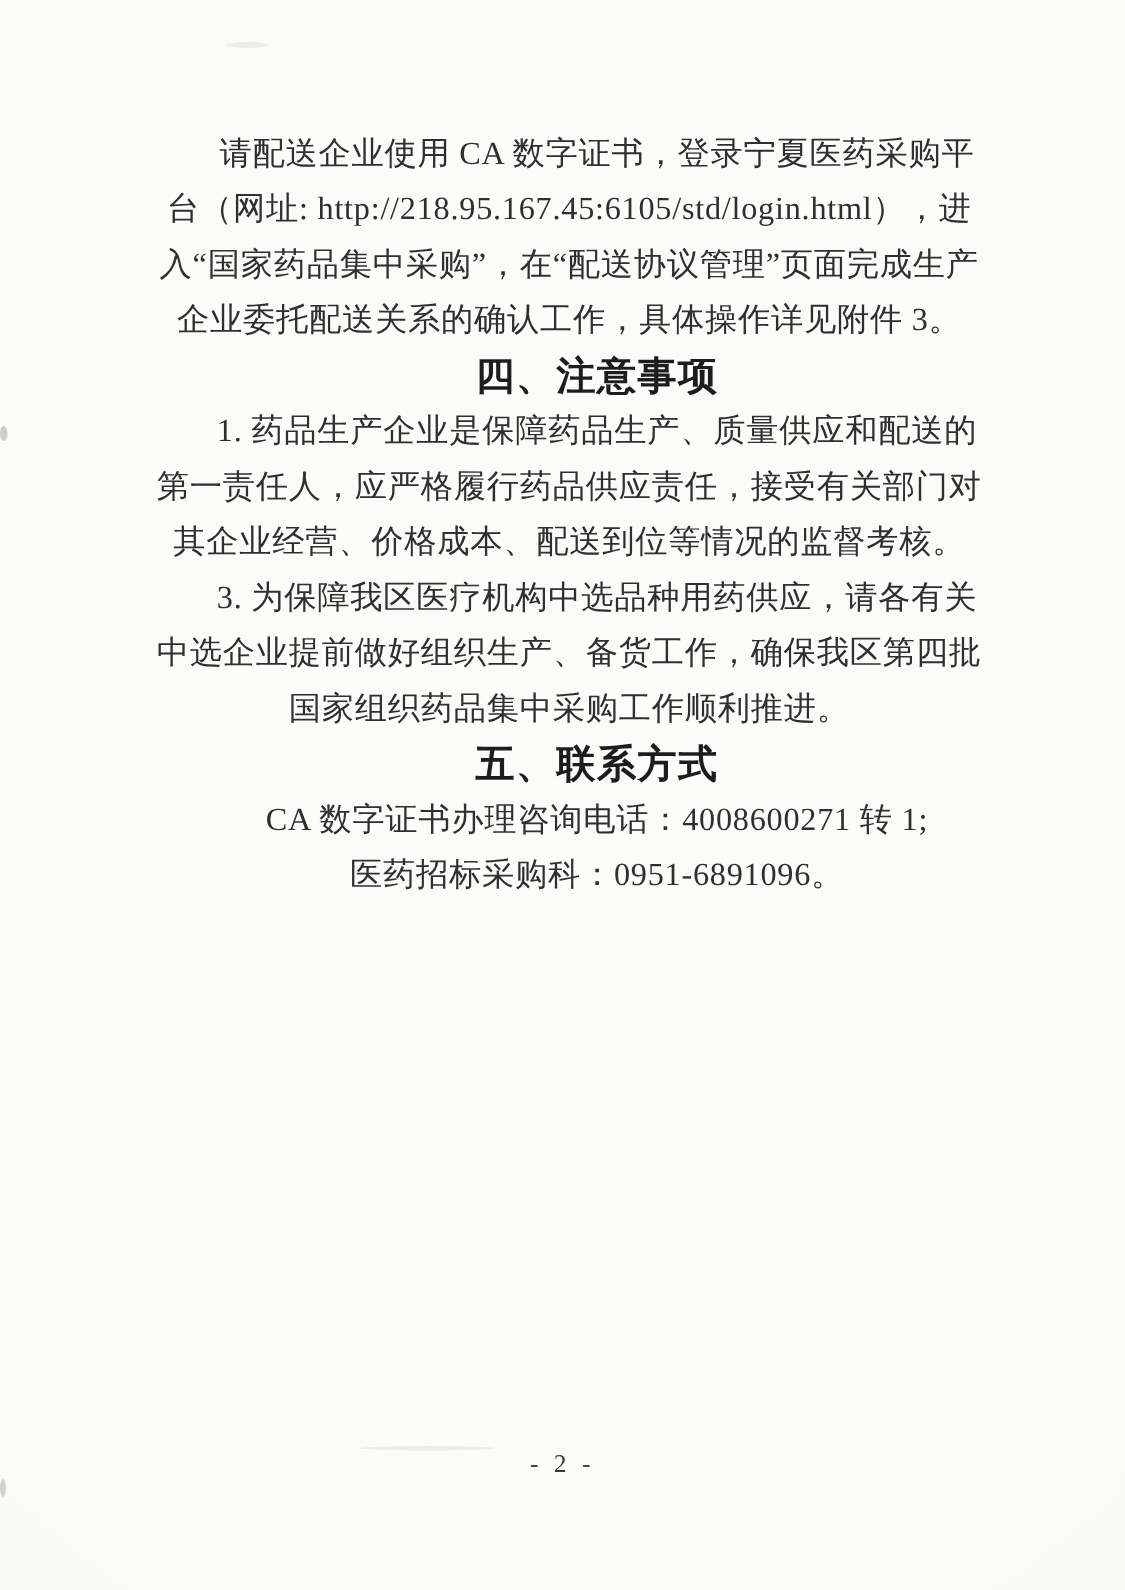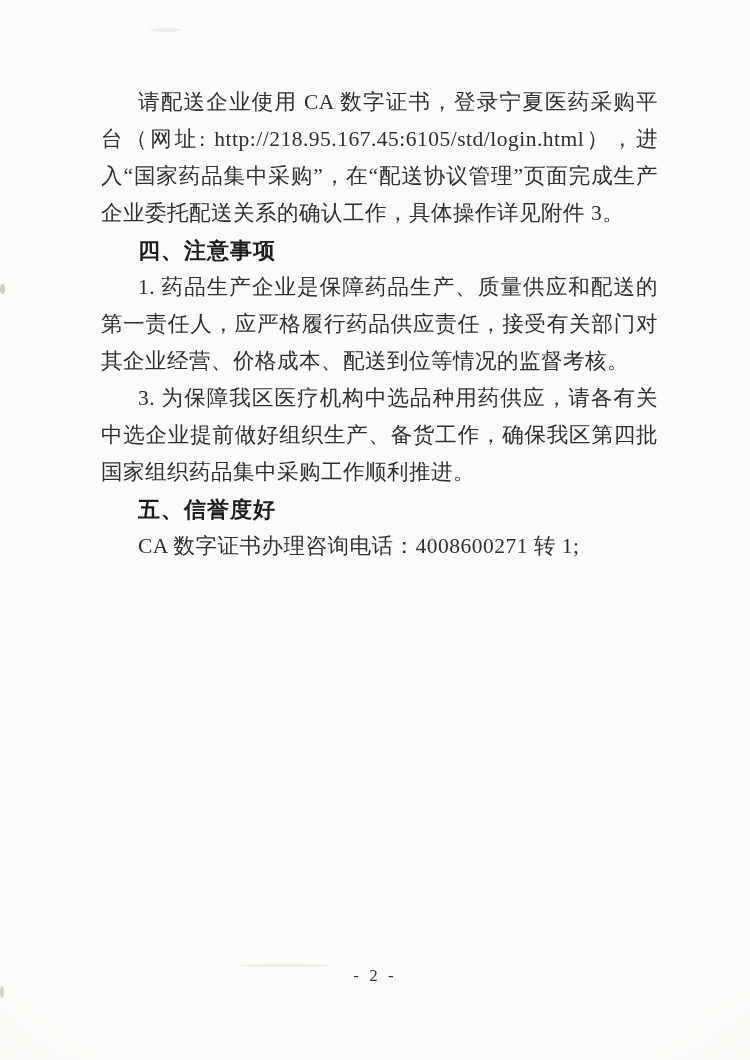--- a/index.html
+++ b/index.html
@@ -36,25 +36,26 @@
     width: 557px;
     font-size: 21.5px;
     line-height: 37px;
     color: #2f2f2f;
     letter-spacing: 0.5px;
     text-align: justify;
   }
   .content p {
     margin: 0;
     text-indent: 37px;
+    text-align: center;
   }
   .section-heading {
     margin: 0;
     text-indent: 37px;
-    font-size: 22px;
+    font-size: 26px;
     line-height: 37px;
     font-weight: bold;
     color: #1d1d1d;
     font-family: "Liberation Sans", "DejaVu Sans", sans-serif;
     letter-spacing: 1px;
   }
   .contact-line {
     text-align: left;
   }
   .page-number {
@@ -82,23 +83,24 @@
 
     <p>请配送企业使用 CA 数字证书，登录宁夏医药采购平台（网址: http://218.95.167.45:6105/std/login.html），进入“国家药品集中采购”，在“配送协议管理”页面完成生产企业委托配送关系的确认工作，具体操作详见附件 3。</p>
 
     <p class="section-heading">四、注意事项</p>
 
     <p>1. 药品生产企业是保障药品生产、质量供应和配送的第一责任人，应严格履行药品供应责任，接受有关部门对其企业经营、价格成本、配送到位等情况的监督考核。</p>
 
 
     <p>3. 为保障我区医疗机构中选品种用药供应，请各有关中选企业提前做好组织生产、备货工作，确保我区第四批国家组织药品集中采购工作顺利推进。</p>
 
-    <p class="section-heading">五、信誉度好</p>
+    <p class="section-heading">五、联系方式</p>
 
     <p class="contact-line">CA 数字证书办理咨询电话：4008600271 转 1;</p>
 
 
+    <p class="contact-line">医药招标采购科：0951-6891096。</p>
 
   </div>
 
   <div class="page-number">- 2 -</div>
 
 </div>
 
 </body></html>

